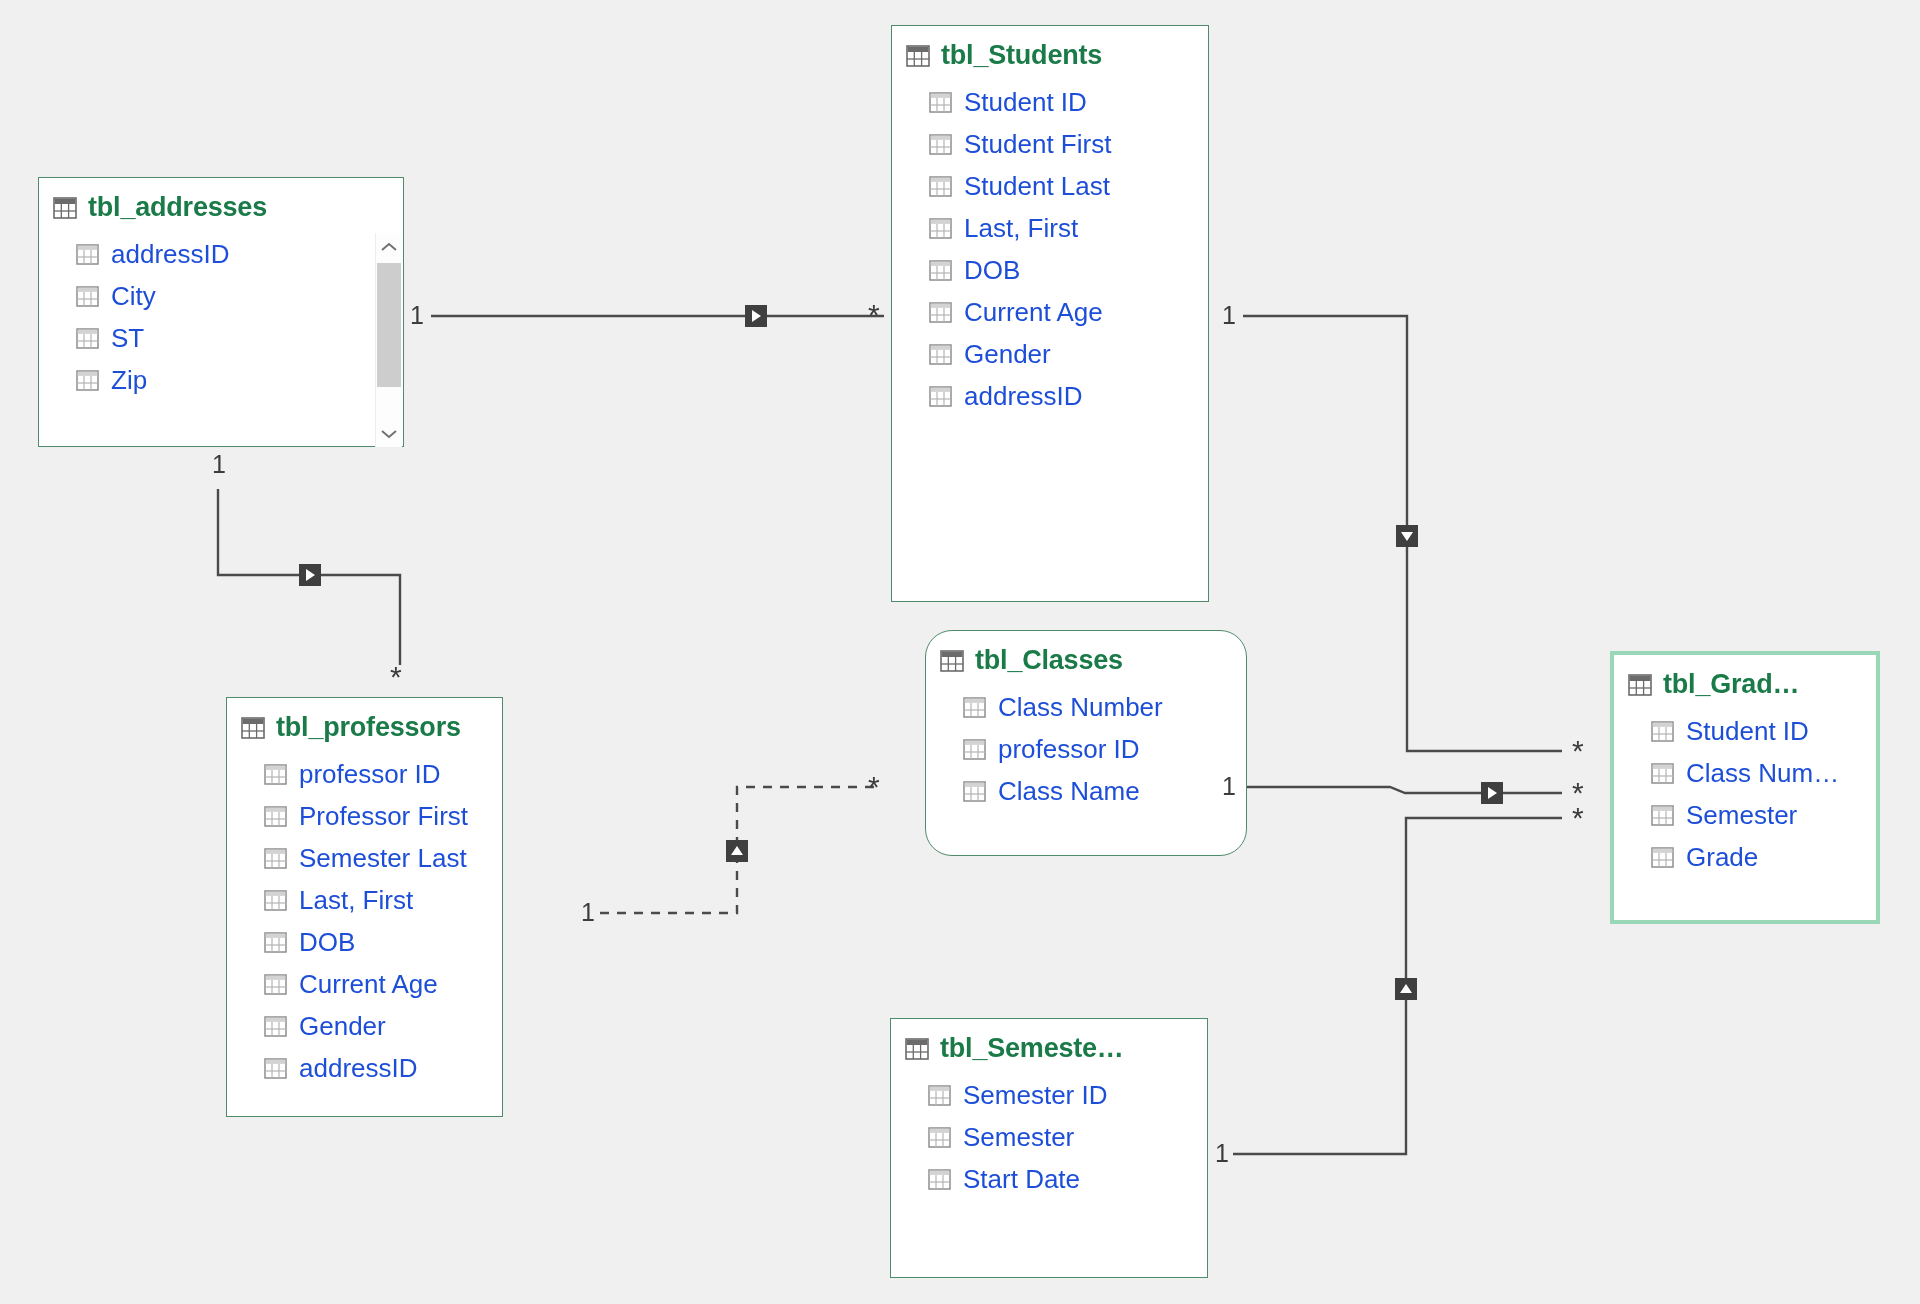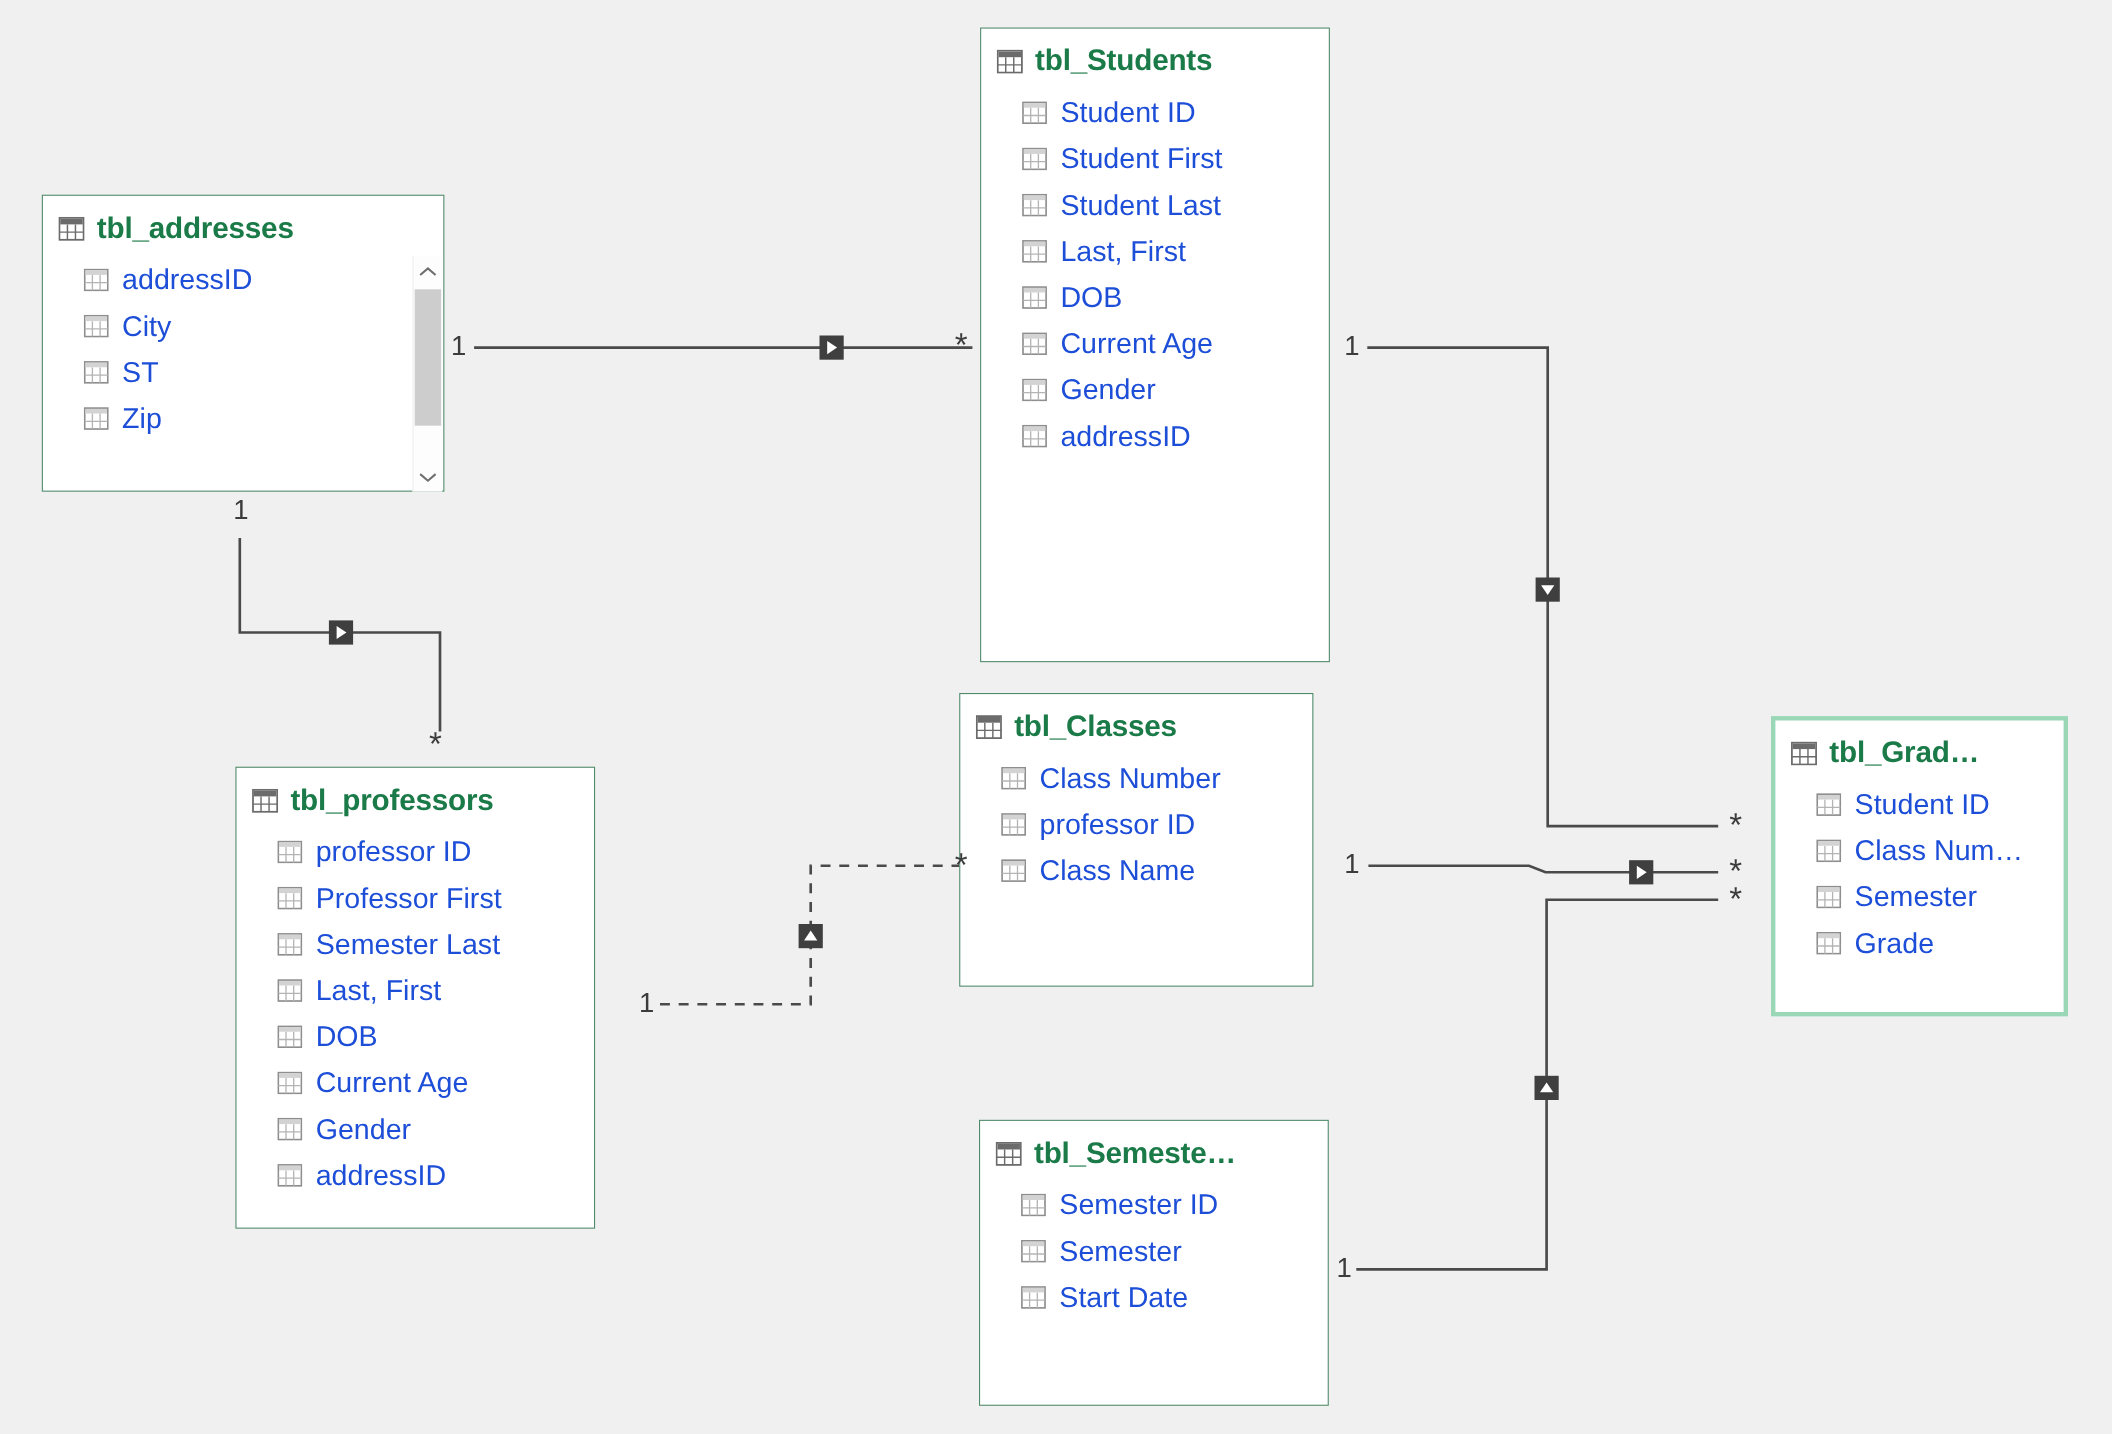--- a/index.html
+++ b/index.html
@@ -284,21 +284,21 @@
               <rect x="1" y="1" width="21" height="19" fill="#ffffff" stroke="#8e8e8e" stroke-width="1.5"></rect>
               <rect x="1.7" y="1.7" width="19.6" height="4.2" fill="#d3d3d3"></rect>
               <line x1="8" y1="6" x2="8" y2="20" stroke="#b4b4b4" stroke-width="1.2"></line>
               <line x1="15" y1="6" x2="15" y2="20" stroke="#b4b4b4" stroke-width="1.2"></line>
               <line x1="1" y1="13" x2="22" y2="13" stroke="#b4b4b4" stroke-width="1.2"></line>
             </svg>
             <span class="field-label">addressID</span>
           </li>
         </ul>
       </div>
-      <div class="tbl" style="left: 214px; top: 697px; width: 327px; height: 420px;">
+      <div class="tbl" style="left: 226px; top: 697px; width: 277px; height: 420px;">
         <div class="tbl-header">
           <svg width="24" height="22" viewBox="0 0 24 22" class="ico">
             <rect x="1" y="1" width="22" height="20" fill="#ffffff" stroke="#6b6b6b" stroke-width="1.6"></rect>
             <rect x="1.8" y="1.8" width="20.4" height="5.2" fill="#6b6b6b"></rect>
             <line x1="8.3" y1="7" x2="8.3" y2="21" stroke="#6b6b6b" stroke-width="1.3"></line>
             <line x1="15.6" y1="7" x2="15.6" y2="21" stroke="#6b6b6b" stroke-width="1.3"></line>
             <line x1="1" y1="14" x2="23" y2="14" stroke="#6b6b6b" stroke-width="1.3"></line>
           </svg>
           <span class="tbl-title">tbl_professors</span>
         </div>
@@ -378,21 +378,21 @@
               <rect x="1" y="1" width="21" height="19" fill="#ffffff" stroke="#8e8e8e" stroke-width="1.5"></rect>
               <rect x="1.7" y="1.7" width="19.6" height="4.2" fill="#d3d3d3"></rect>
               <line x1="8" y1="6" x2="8" y2="20" stroke="#b4b4b4" stroke-width="1.2"></line>
               <line x1="15" y1="6" x2="15" y2="20" stroke="#b4b4b4" stroke-width="1.2"></line>
               <line x1="1" y1="13" x2="22" y2="13" stroke="#b4b4b4" stroke-width="1.2"></line>
             </svg>
             <span class="field-label">addressID</span>
           </li>
         </ul>
       </div>
-      <div class="tbl" style="left: 872px; top: 630px; width: 322px; height: 267px;">
+      <div class="tbl" style="left: 925px; top: 630px; width: 322px; height: 226px; border-radius: 27px;">
         <div class="tbl-header">
           <svg width="24" height="22" viewBox="0 0 24 22" class="ico">
             <rect x="1" y="1" width="22" height="20" fill="#ffffff" stroke="#6b6b6b" stroke-width="1.6"></rect>
             <rect x="1.8" y="1.8" width="20.4" height="5.2" fill="#6b6b6b"></rect>
             <line x1="8.3" y1="7" x2="8.3" y2="21" stroke="#6b6b6b" stroke-width="1.3"></line>
             <line x1="15.6" y1="7" x2="15.6" y2="21" stroke="#6b6b6b" stroke-width="1.3"></line>
             <line x1="1" y1="14" x2="23" y2="14" stroke="#6b6b6b" stroke-width="1.3"></line>
           </svg>
           <span class="tbl-title">tbl_Classes</span>
         </div>

